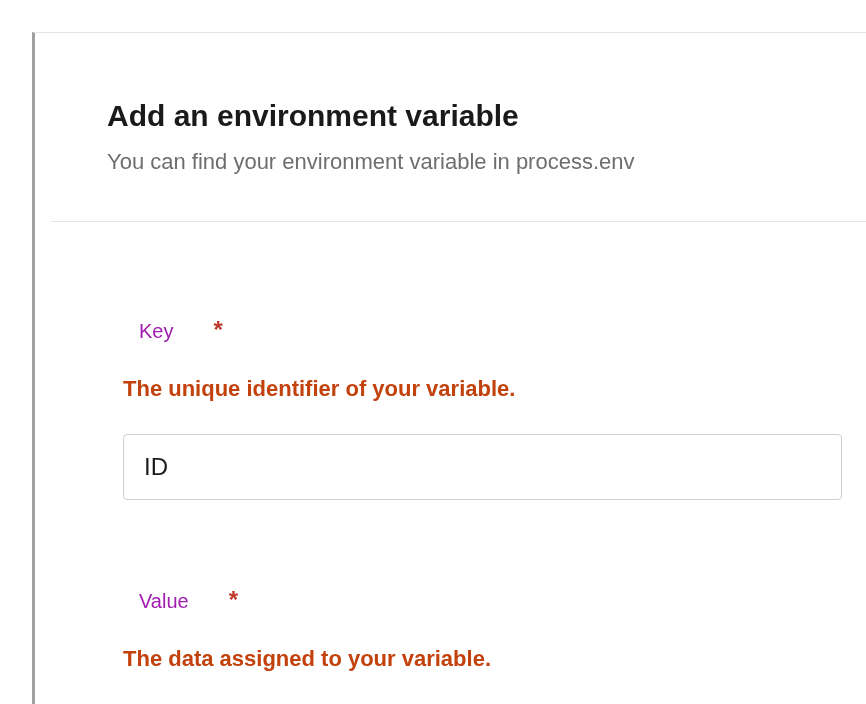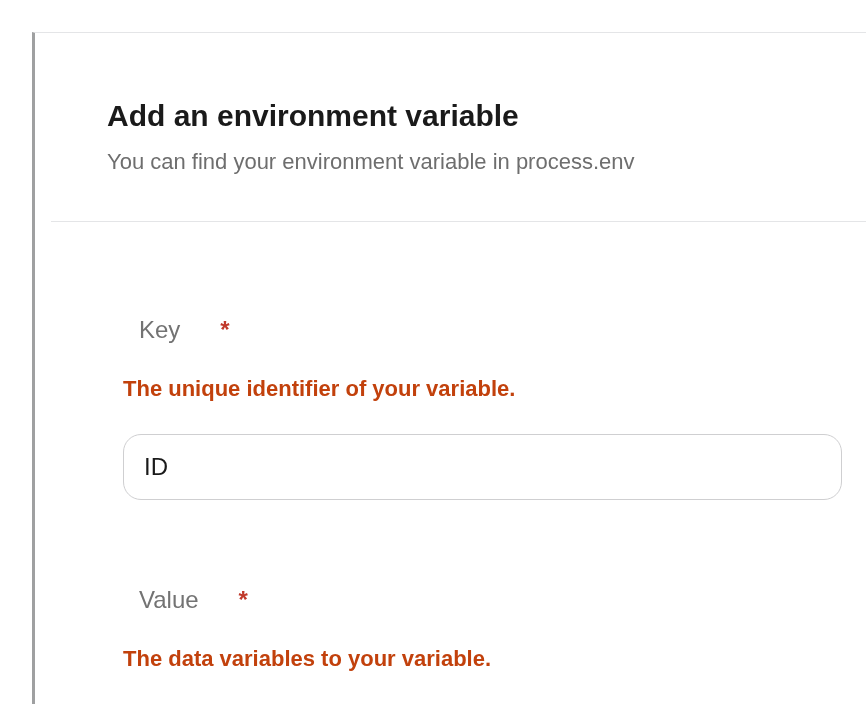--- a/index.html
+++ b/index.html
@@ -36,43 +36,43 @@
     .field {
       margin-bottom: 54px;
     }
     .label-row {
       display: flex;
       align-items: baseline;
       gap: 8px;
       margin-bottom: 8px;
     }
     .label-text {
-      font-size: 24px;
+      font-size: 20px;
       font-weight: 500;
-      color: #737373;
+      color: #a21caf;
     }
     .required-mark {
       font-size: 24px;
       font-weight: 700;
       color: #c0392b;
     }
     .helper-text {
       font-size: 22px;
       font-weight: 700;
       color: #c2410c;
       margin-bottom: 16px;
     }
     .text-input {
       width: 100%;
       font-size: 24px;
       font-family: inherit;
       color: #1a1a1a;
       padding: 18px 20px;
       border: 1px solid #cfcfd1;
-      border-radius: 18px;
+      border-radius: 4px;
       outline: none;
       background: #ffffff;
     }
   </style>
 </head>
 <body>
 
 <div class="header">
   <h1 class="title">Add an environment variable</h1>
   <p class="subtitle">You can find your environment variable in process.env</p>
@@ -87,16 +87,16 @@
     </div>
     <p class="helper-text">The unique identifier of your variable.</p>
     <input type="text" class="text-input" value="ID" style="">
   </div>
 
   <div class="field">
     <div class="label-row">
       <span class="label-text">Value</span>
       <span class="required-mark">*</span>
     </div>
-    <p class="helper-text">The data variables to your variable.</p>
+    <p class="helper-text">The data assigned to your variable.</p>
   </div>
 
 </div>
 
 </body></html>

